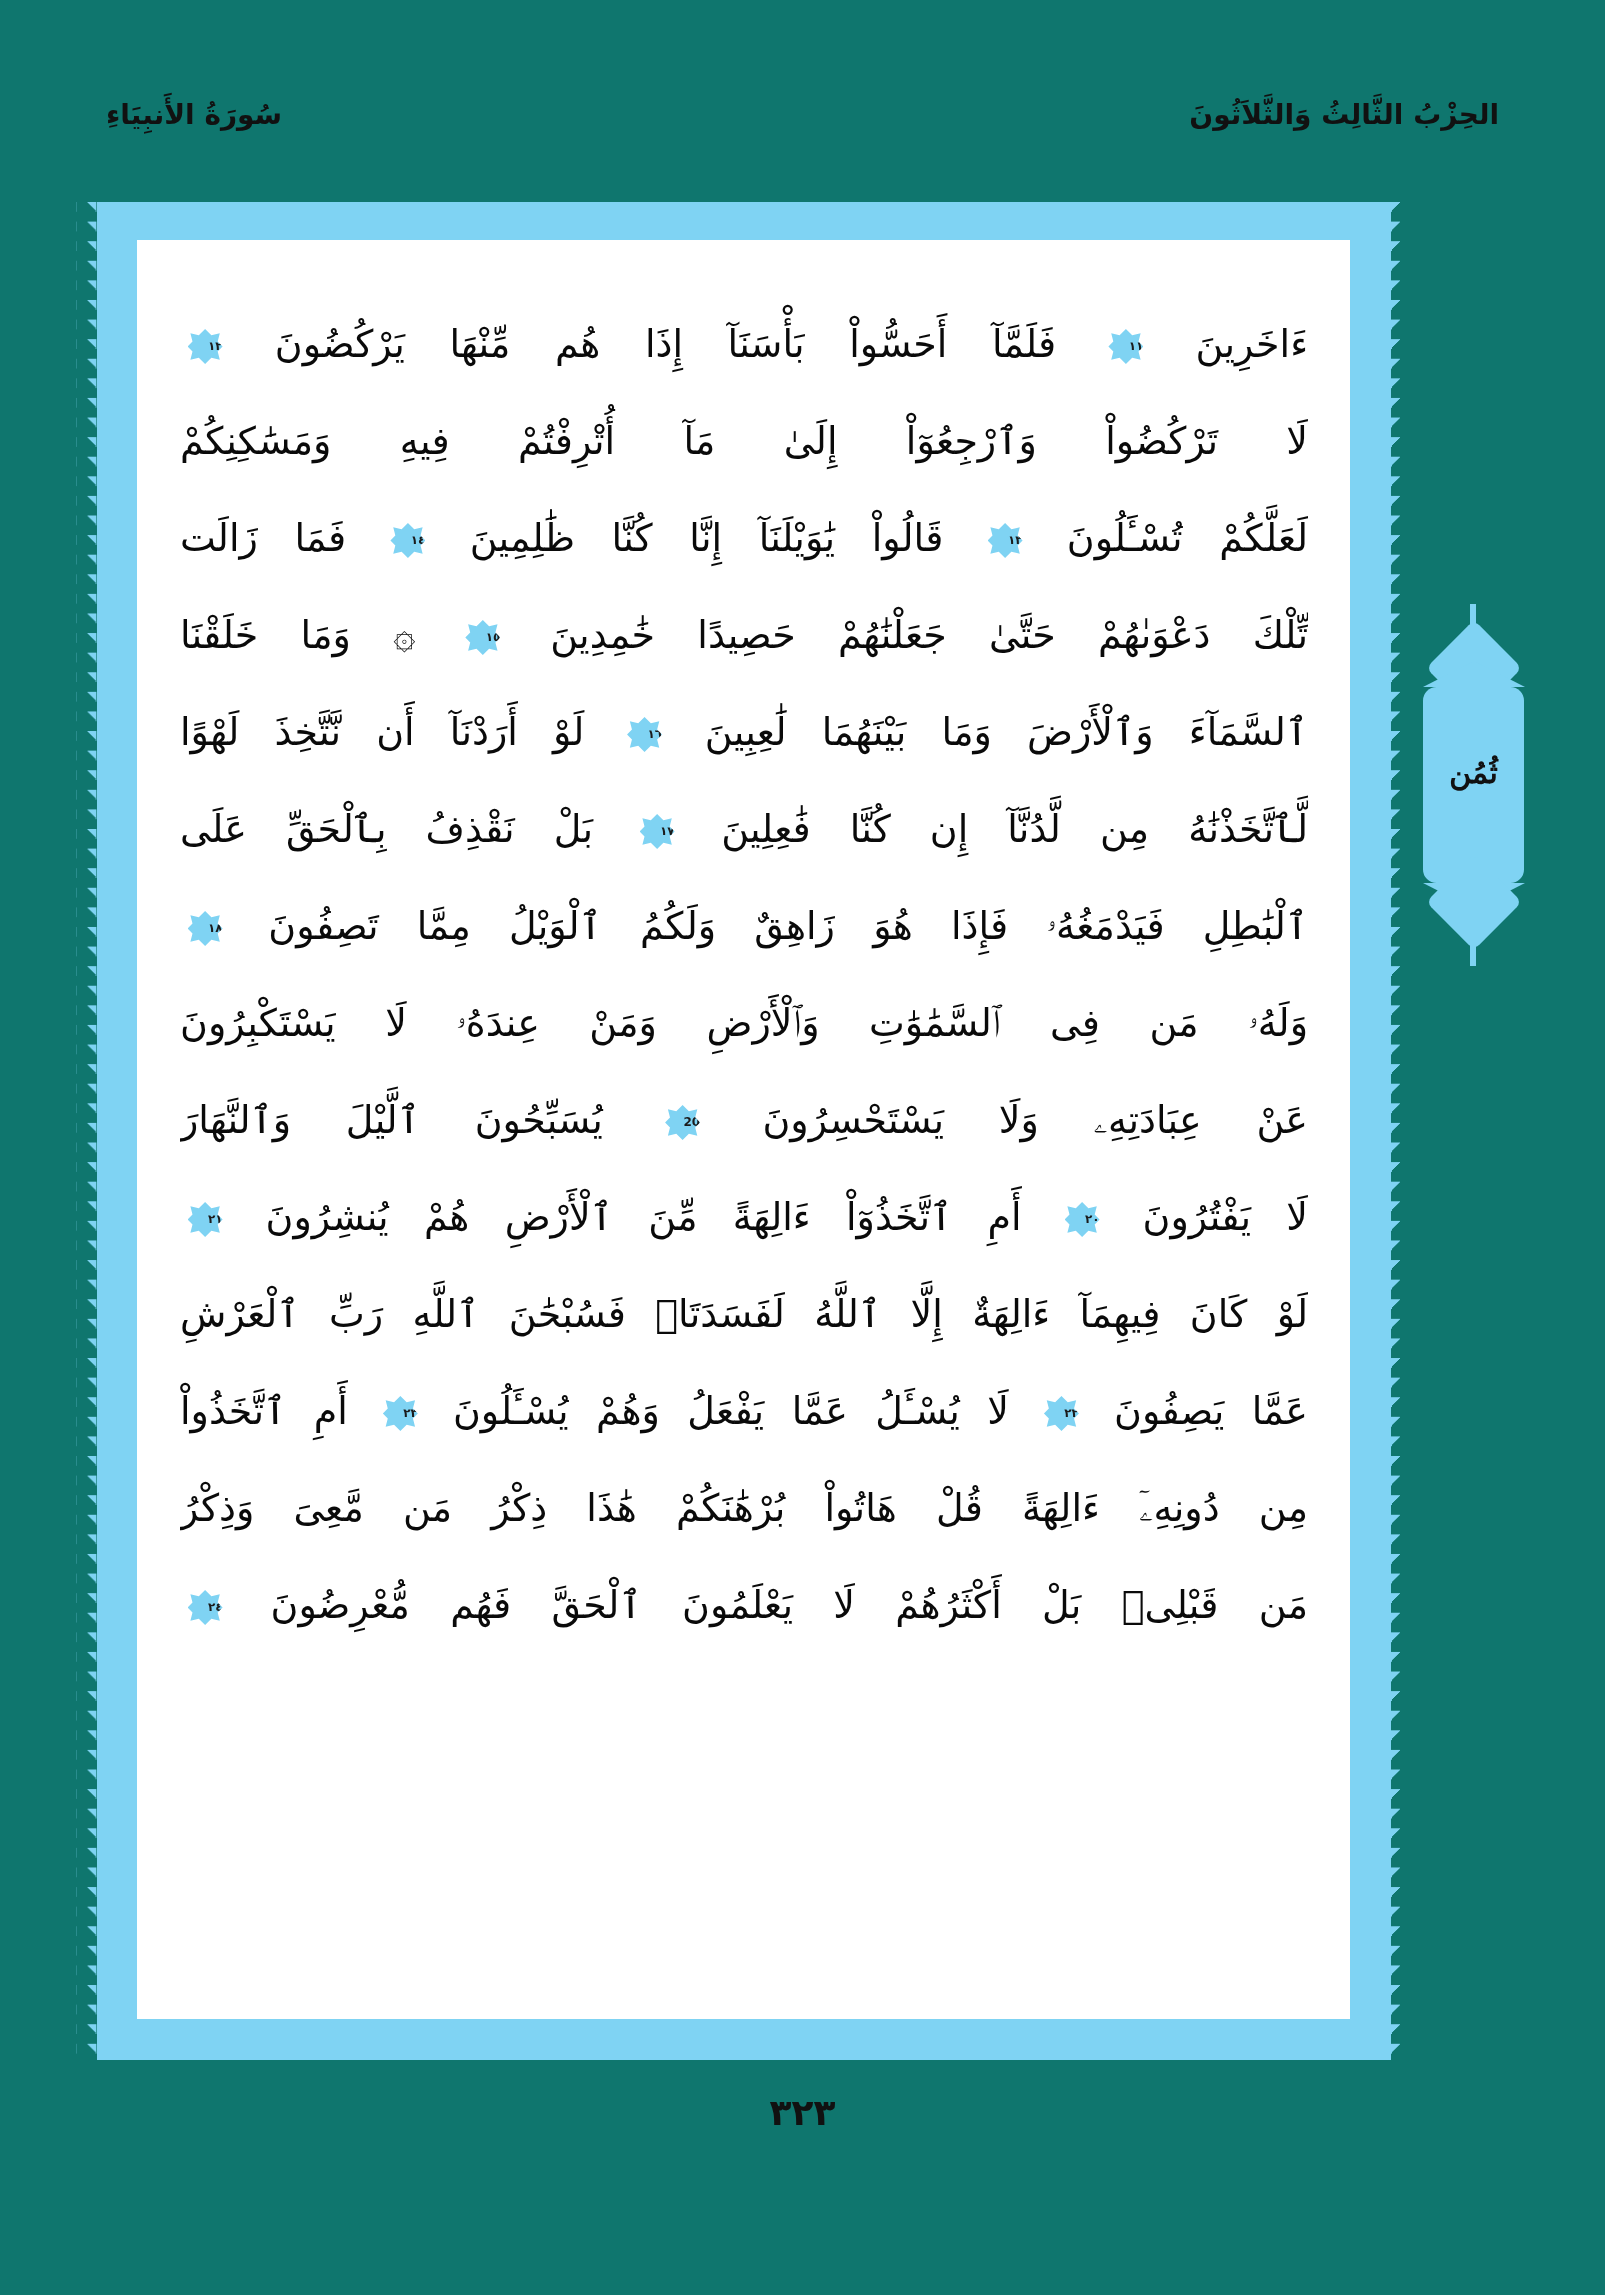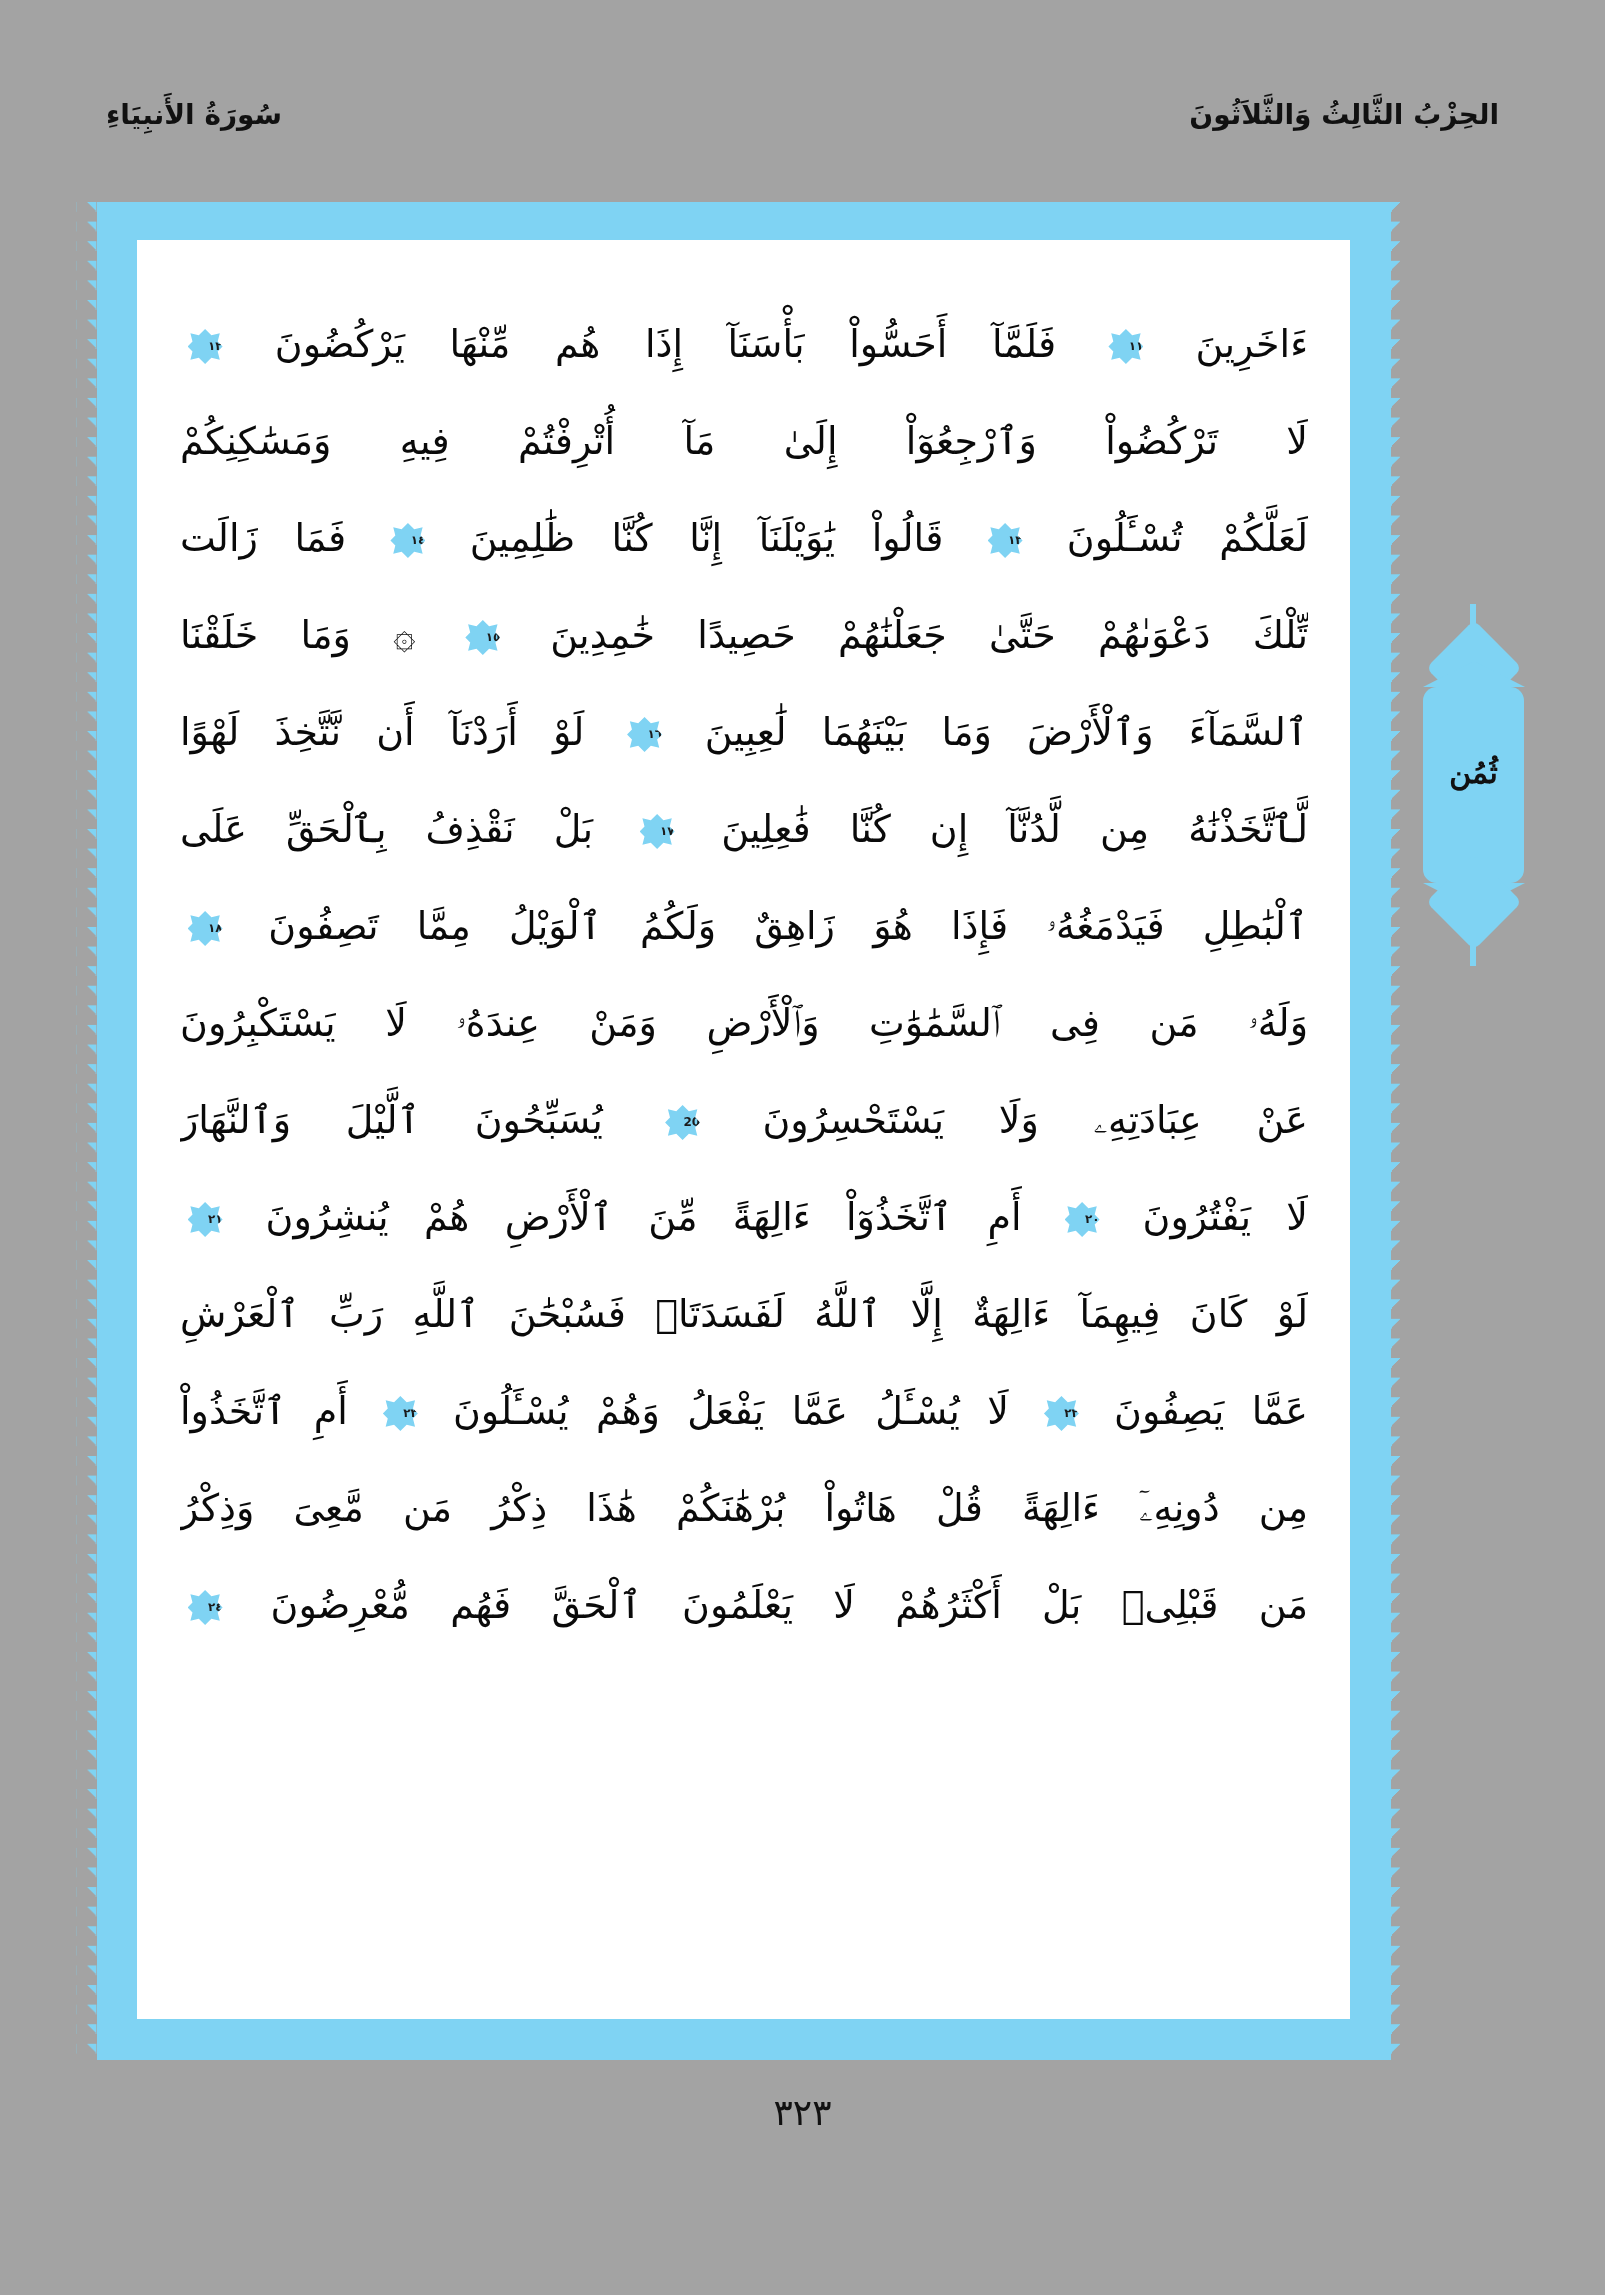--- a/index.html
+++ b/index.html
@@ -10,21 +10,21 @@
   body {
     width: 1605px;
     height: 2295px;
     font-family: "Liberation Serif", serif;
     position: relative;
     overflow: hidden;
   }
   .page {
     position: absolute;
     inset: 0;
-    background: #a3a3a3;
+    background: #0f766e;
   }
 
   
   .header {
     position: absolute;
     top: 98px;
     left: 0;
     right: 0;
     height: 68px;
     display: flex;
@@ -211,21 +211,21 @@
 
   
   .page-number {
     position: absolute;
     top: 2092px;
     left: 0;
     width: 1605px;
     text-align: center;
     font-family: "DejaVu Sans", sans-serif;
     font-size: 36px;
-    font-weight: normal;
+    font-weight: bold;
     color: #111111;
     letter-spacing: 2.3px;
   }
 </style>
 </head>
 <body>
 
 <div class="page">
 
   <div class="header">

